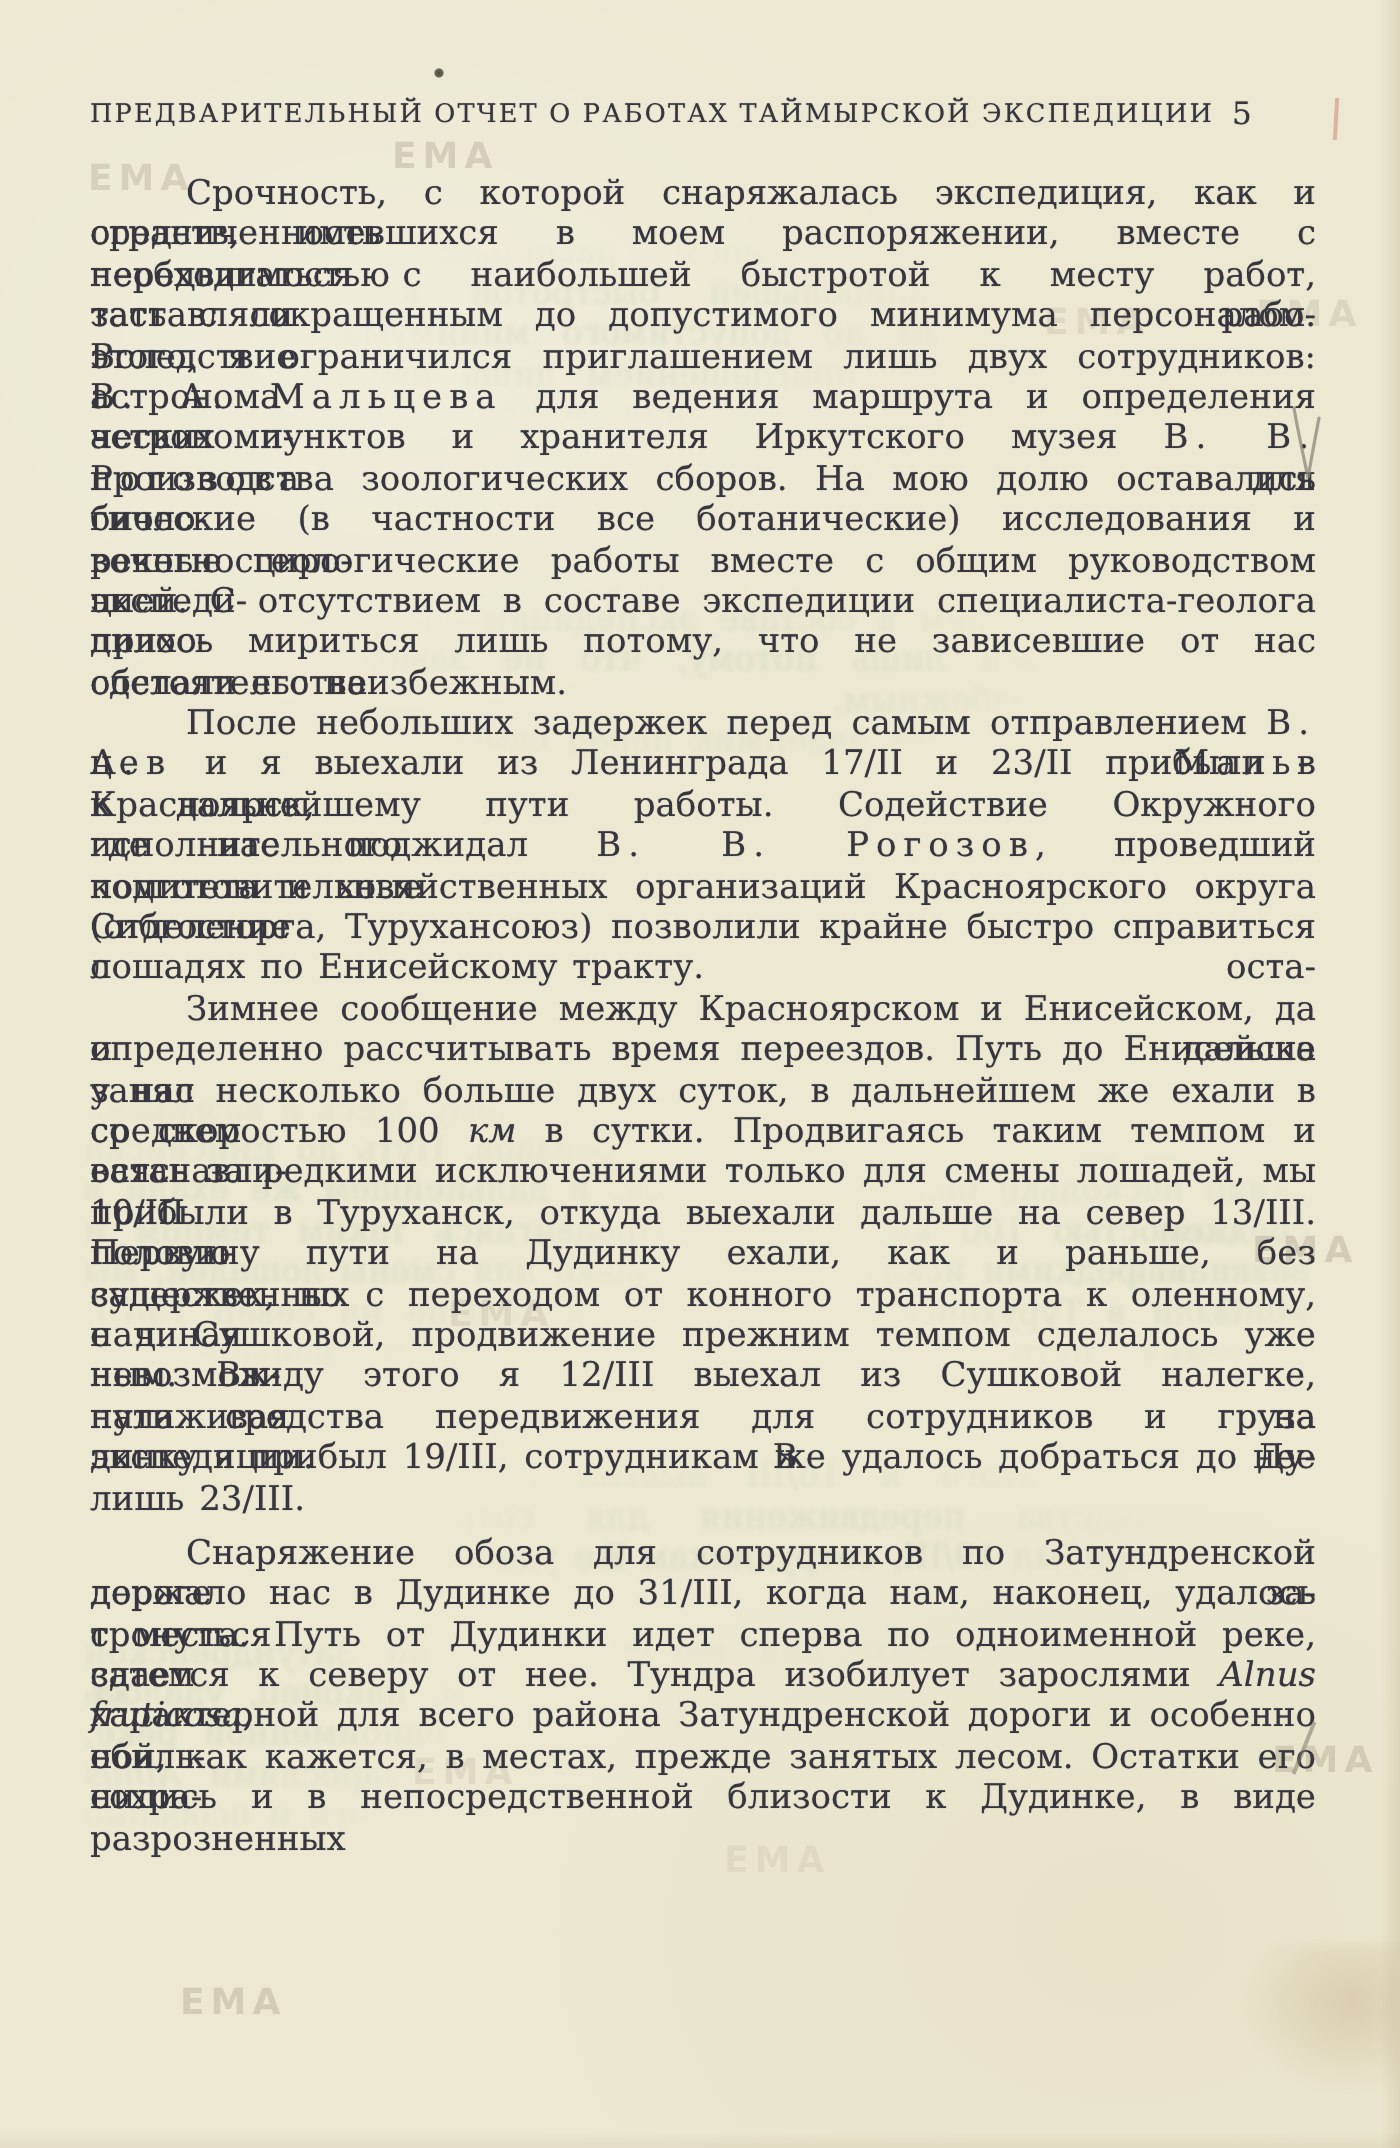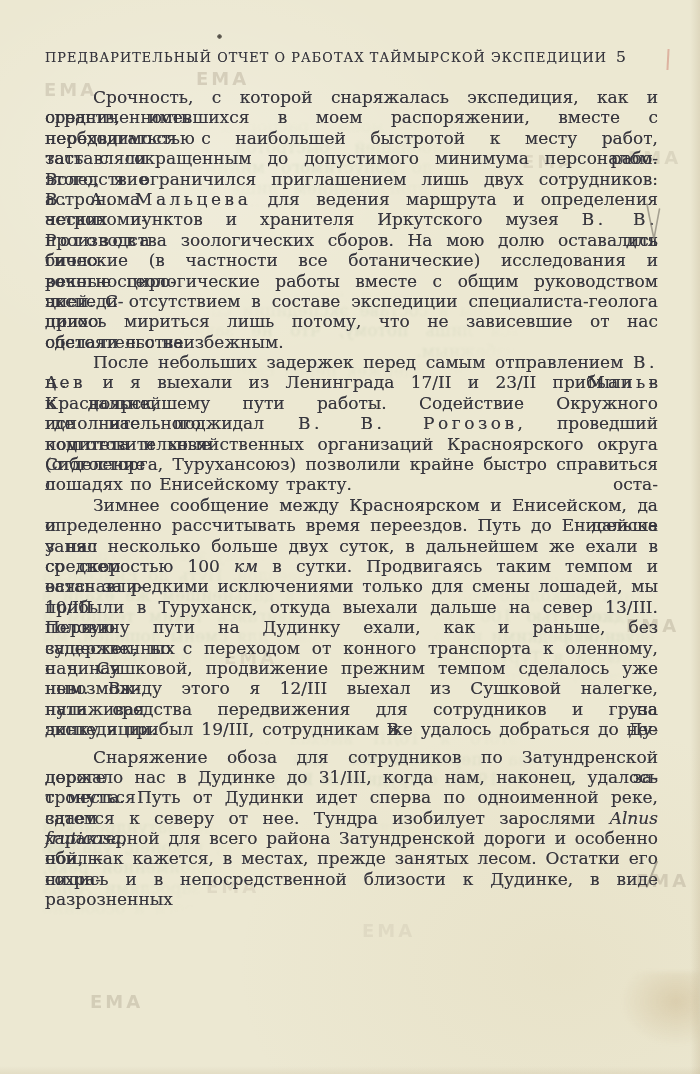--- a/index.html
+++ b/index.html
@@ -199,20 +199,21 @@
         <div class="line">у нас несколько больше двух суток, в дальнейшем же ехали в среднем</div>
         <div class="line">со скоростью 100 <span class="it">км</span> в сутки. Продвигаясь таким темпом и останавли-</div>
         <div class="line">ваясь за редкими исключениями только для смены лошадей, мы 10/III</div>
         <div class="line">прибыли в Туруханск, откуда выехали дальше на север 13/III. Первую</div>
         <div class="line">половину пути на Дудинку ехали, как и раньше, без существенных</div>
         <div class="line">задержек, но с переходом от конного транспорта к оленному, начиная</div>
         <div class="line">с д. Сушковой, продвижение прежним темпом сделалось уже невозмож-</div>
         <div class="line">ным. Ввиду этого я 12/III выехал из Сушковой налегке, налаживая на</div>
         <div class="line">пути средства передвижения для сотрудников и груза экспедиции. В Ду-</div>
         <div class="line">динку я прибыл 19/III, сотрудникам же удалось добраться до нее</div>
+        <div class="line plast">лишь 23/III.</div>
       </div>
       <div class="para gap">
         <div class="line first">Снаряжение обоза для сотрудников по Затундренской дороге за-</div>
         <div class="line">держало нас в Дудинке до 31/III, когда нам, наконец, удалось тронуться</div>
         <div class="line">с места. Путь от Дудинки идет сперва по одноименной реке, затем</div>
         <div class="line">сдается к северу от нее. Тундра изобилует зарослями <span class="it">Alnus fruticosa</span>,</div>
         <div class="line">характерной для всего района Затундренской дороги и особенно обиль-</div>
         <div class="line">ной, как кажется, в местах, прежде занятых лесом. Остатки его сохра-</div>
         <div class="line">нились и в непосредственной близости к Дудинке, в виде разрозненных</div>
       </div>

